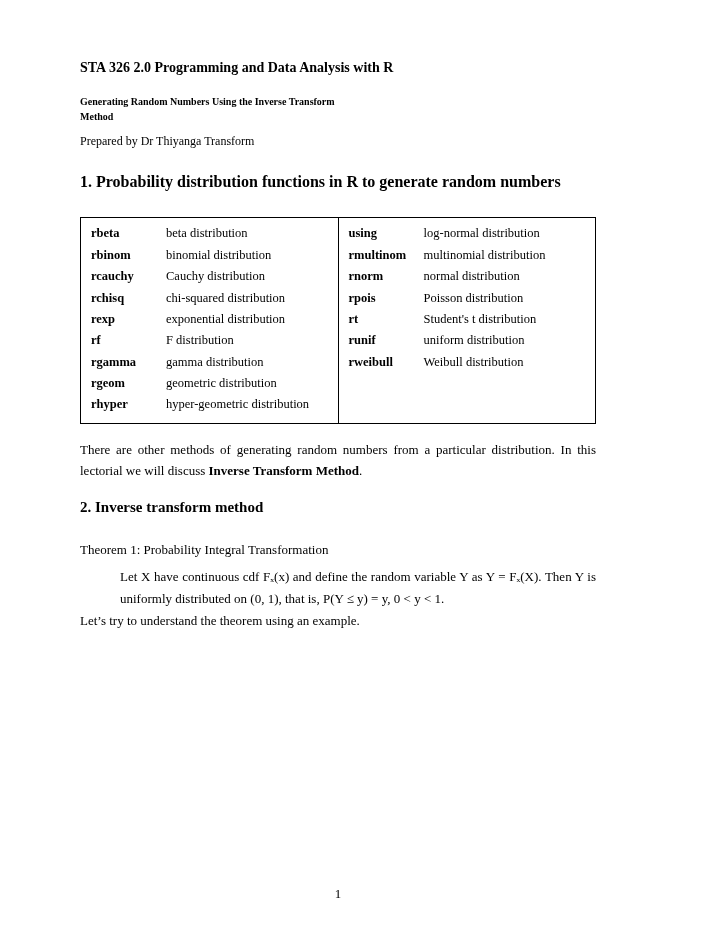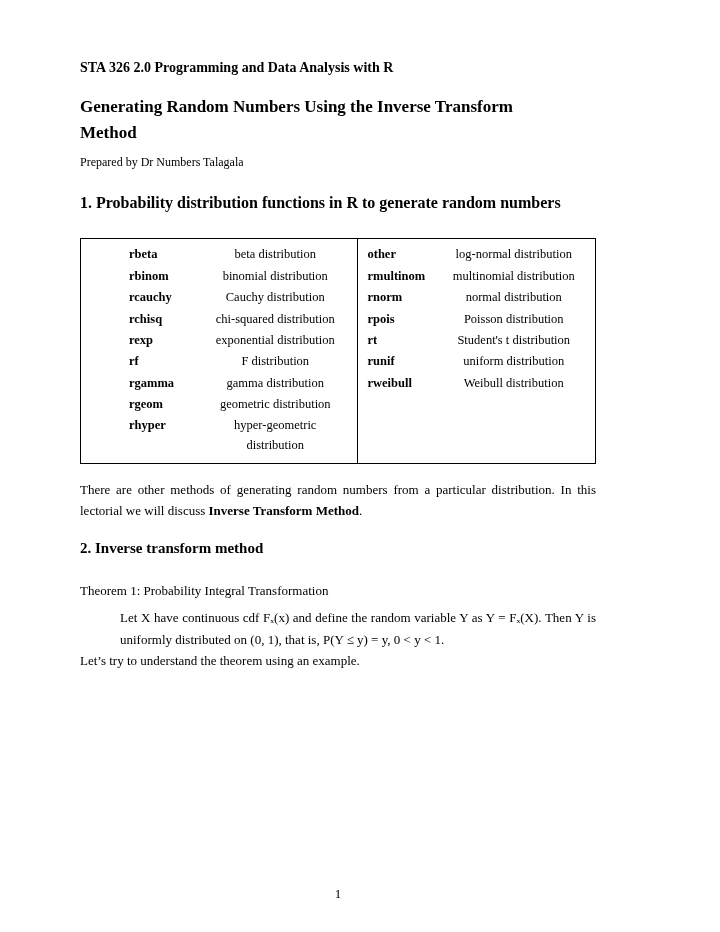--- a/index.html
+++ b/index.html
@@ -26,21 +26,21 @@
     }
 
     .course-title {
       font-size: 14px;
       font-weight: bold;
       margin-bottom: 18px;
       font-family: "Computer Modern", Georgia, serif;
     }
 
     .document-title {
-      font-size: 17px;
+      font-size: 10px;
       font-weight: bold;
       margin-bottom: 10px;
       font-family: "Computer Modern", Georgia, serif;
       line-height: 1.5;
       text-align: justify;
     }
 
     .prepared-by {
       font-size: 12px;
       margin-bottom: 22px;
@@ -67,21 +67,20 @@
       font-weight: normal;
       margin-bottom: 8px;
       margin-top: 10px;
     }
 
     .dist-container {
       display: flex;
       border: 1px solid #000;
       font-size: 12.5px;
       margin-bottom: 16px;
-      padding-left: 38px;
     }
 
     .dist-left {
       flex: 1;
       padding: 6px 10px;
       border-right: 1px solid #000;
     }
 
     .dist-right {
       flex: 1;
@@ -95,21 +94,20 @@
     }
 
     .dist-name {
       font-weight: bold;
       width: 75px;
       flex-shrink: 0;
     }
 
     .dist-desc {
       flex: 1;
-      text-align: center;
     }
 
     .body-text {
       font-size: 13px;
       line-height: 1.6;
       text-align: justify;
       margin-bottom: 14px;
     }
 
     .body-text b {
@@ -136,21 +134,21 @@
 
 <div class="page">
 
   <div class="course-title">STA 326 2.0 Programming and Data Analysis with R</div>
 
   <div class="document-title">
     <span>Generating  Random  Numbers  Using  the  Inverse  Transform</span><br>
     <span>Method</span>
   </div>
 
-  <div class="prepared-by">Prepared by Dr Numbers Talagala</div>
+  <div class="prepared-by">Prepared by Dr Thiyanga Transform</div>
 
   <div class="section-heading">1.  Probability distribution functions in R to generate random numbers</div>
 
   <div class="dist-container">
     <div class="dist-left">
 
     <div class="dist-row">
           <span class="dist-name">rbeta</span>
           <span class="dist-desc">beta distribution</span>
         </div>
@@ -183,21 +181,21 @@
           <span class="dist-desc">geometric distribution</span>
         </div>
         <div class="dist-row">
           <span class="dist-name">rhyper</span>
           <span class="dist-desc">hyper-geometric distribution</span>
         </div>
       </div>
     <div class="dist-right">
 
     <div class="dist-row">
-          <span class="dist-name">other</span>
+          <span class="dist-name">using</span>
           <span class="dist-desc">log-normal distribution</span>
         </div>
         <div class="dist-row">
           <span class="dist-name">rmultinom</span>
           <span class="dist-desc">multinomial distribution</span>
         </div>
         <div class="dist-row">
           <span class="dist-name">rnorm</span>
           <span class="dist-desc">normal distribution</span>
         </div>

